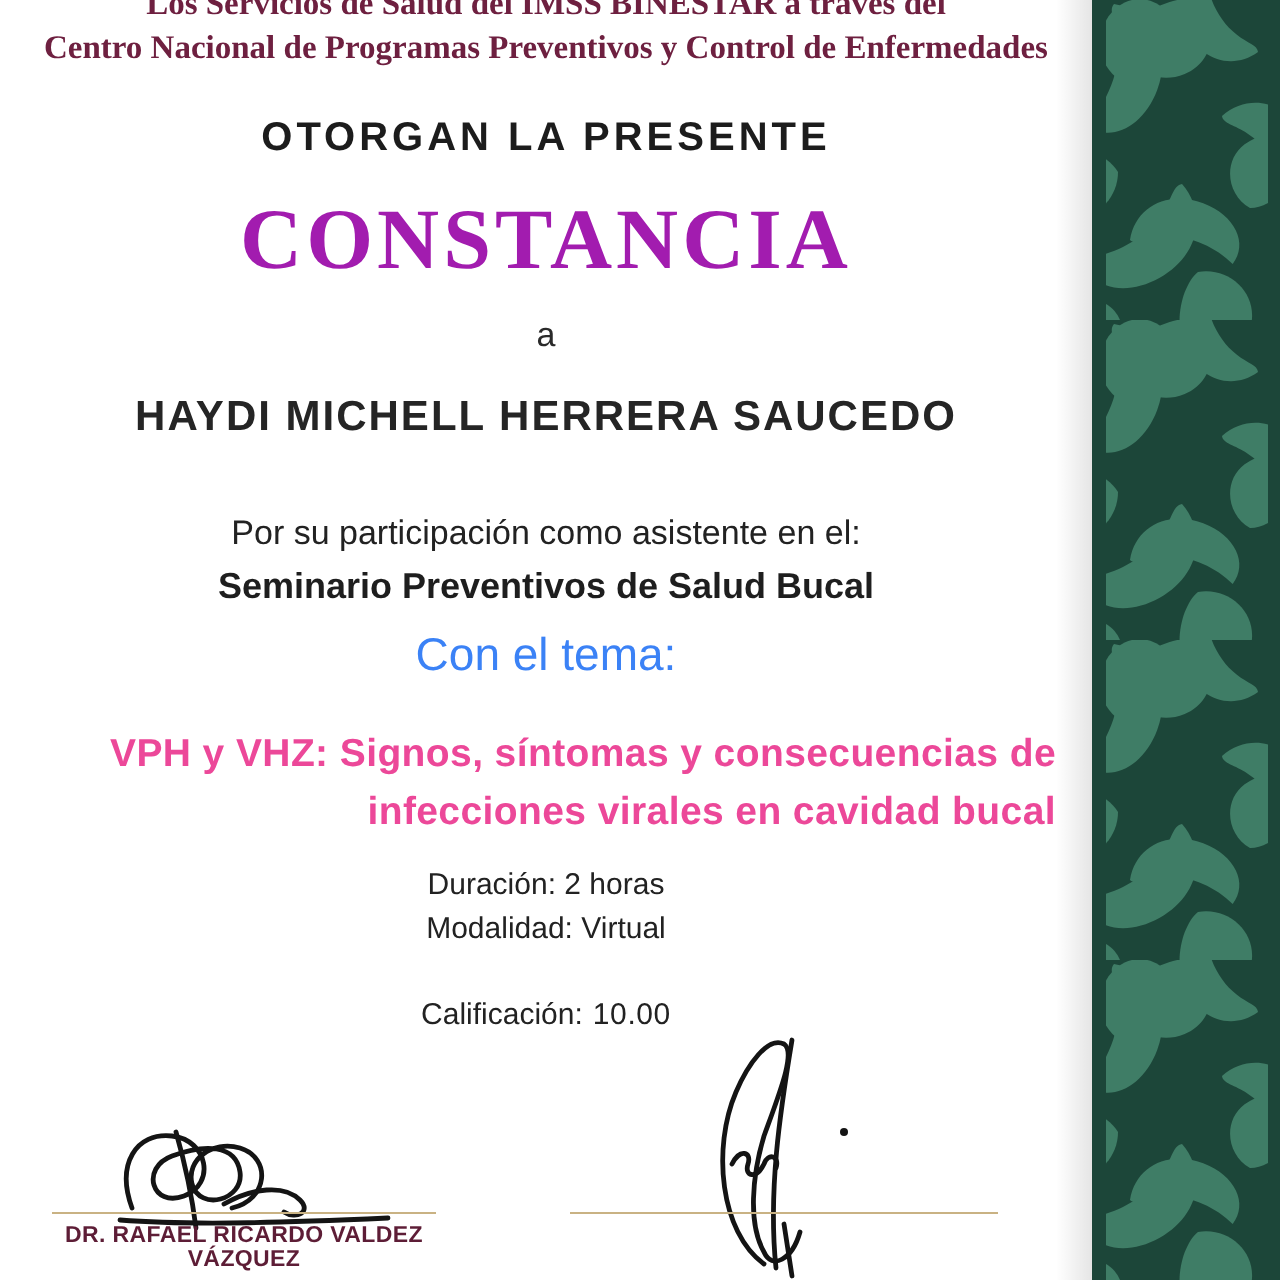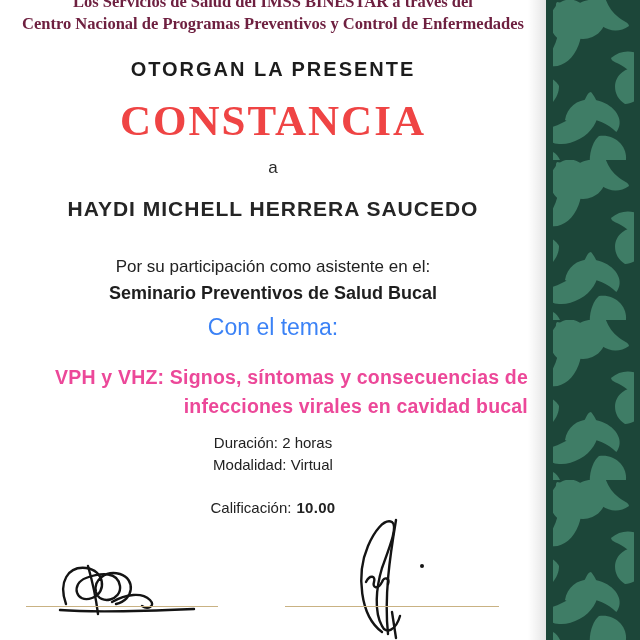--- a/index.html
+++ b/index.html
@@ -16,37 +16,37 @@
     top:-9px;line-height:22px;
     font-family:"Liberation Serif", serif;
     font-weight:bold;font-size:16.5px;color:#6e2040;
   }
   .presente{
     top:58px;font-weight:bold;font-size:20px;letter-spacing:2px;color:#1c1c1c;
   }
   .title{
     top:96px;
     font-family:"Liberation Serif", serif;
-    font-weight:bold;font-size:43px;letter-spacing:2px;color:#ef4444;
+    font-weight:bold;font-size:43px;letter-spacing:2px;color:#a21caf;
   }
   .to-label{top:158px;font-size:17px;color:#2a2a2a;}
   .recipient{
     top:197px;font-weight:bold;font-size:21px;letter-spacing:1px;color:#252525;
   }
   .participation{top:257px;font-size:17px;color:#222222;}
   .seminar{top:283px;font-size:18px;font-weight:bold;color:#1e1e1e;}
   .theme-label{top:314px;font-size:23px;color:#3b82f6;}
   .theme-title{
     top:363px;left:24px;width:504px;
     font-size:19.5px;font-weight:bold;line-height:29px;color:#ec4899;
     text-align:right;white-space:pre-line;letter-spacing:0.2px;
   }
   .details{top:432px;font-size:15px;line-height:22px;color:#222222;}
   .grade-line{top:499px;font-size:15px;color:#222222;}
-  .grade-value{font-weight:bold;margin-left:5px;letter-spacing:0.3px;}
+  .grade-value{font-weight:normal;margin-left:5px;letter-spacing:0.3px;}
 
   .sig-col{top:606px;}
   .sig-col .sig-line{border-top:1.5px solid #c9b283;height:0;}
   .sig-name{
     margin-top:5px;font-size:11.5px;font-weight:bold;color:#5d1d36;
     letter-spacing:0.2px;text-align:center;
   }
   .sig-col-left{left:8px;width:228px;}
   .sig-col-left .sig-line{margin:0 18px;}
   .sig-col-right{left:281px;width:222px;}
@@ -111,20 +111,21 @@
     <path d="M34,116 C12,100 8,58 20,30 C26,16 36,2 44,6 C50,10 42,30 34,52 C28,72 26,96 34,110 C38,119 48,114 52,100"></path>
     <path d="M48,4 C42,40 36,80 40,118"></path>
     <path d="M18,66 C22,58 28,60 26,66 C24,72 30,74 34,66 C36,60 42,62 40,68"></path>
     <path d="M44,96 L48,122"></path>
     <circle cx="74" cy="50" r="2" fill="#141414" stroke="none"></circle>
   </g>
 </svg>
 
 <div class="abs sig-col sig-col-left">
   <div class="sig-line"></div>
+  <div class="sig-name">DR. RAFAEL RICARDO VALDEZ VÁZQUEZ</div>
 </div>
 
 <div class="abs sig-col sig-col-right">
   <div class="sig-line"></div>
 </div>
 
 <div class="abs page-shadow"></div>
 
 <div class="abs ornament-band">
   <svg width="81" height="640" viewBox="0 0 81 640">

